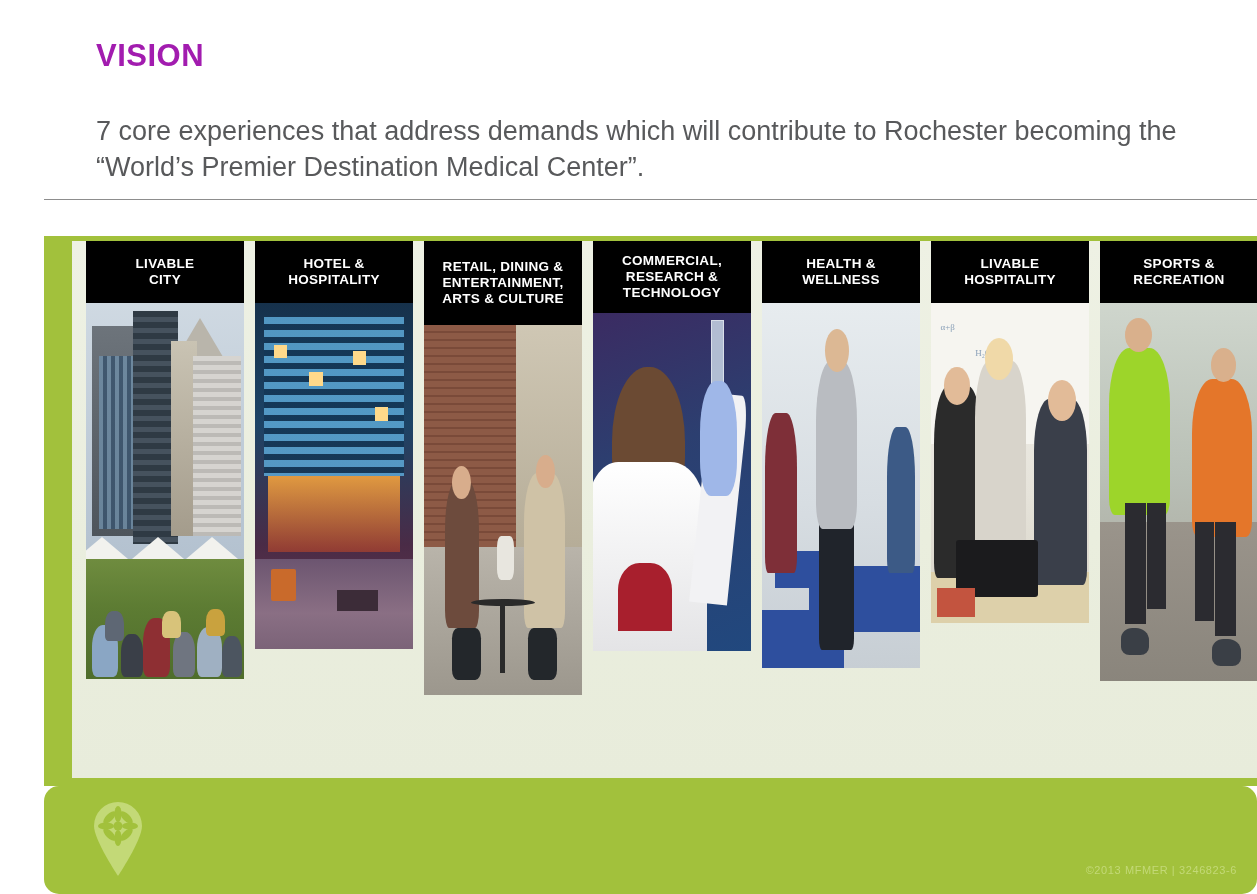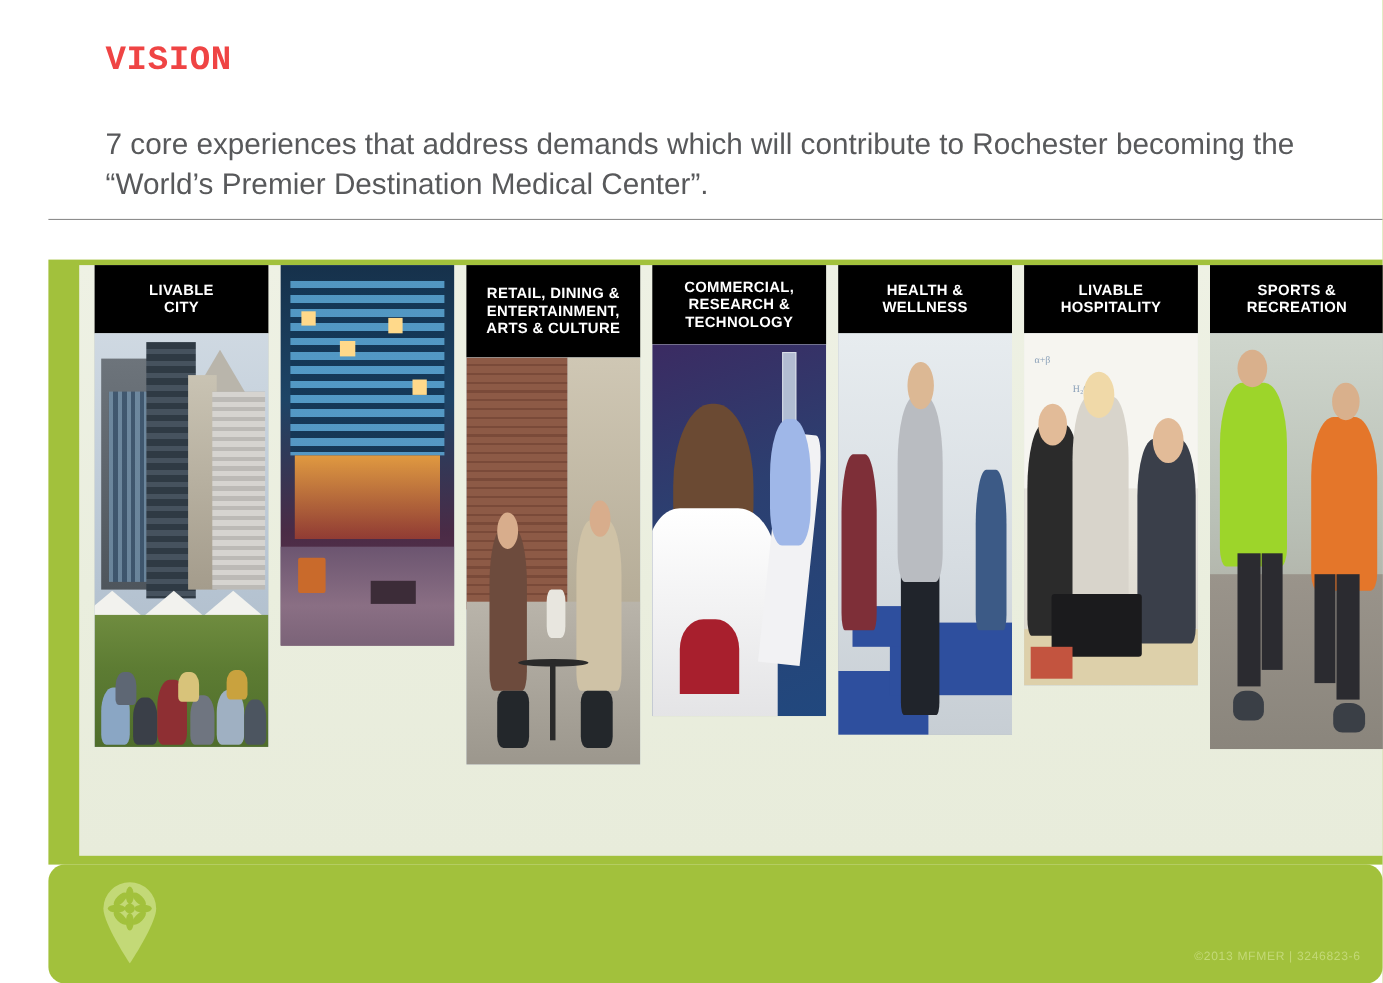--- a/index.html
+++ b/index.html
@@ -8,22 +8,21 @@
     background:#ffffff;
     font-family:"Liberation Sans", sans-serif;
     overflow:hidden;
     position:relative;
   }
 
   
   .slide-title{
     position:absolute;left:96px;top:38px;
     font-size:31px;font-weight:bold;letter-spacing:.5px;
-    color:#ef4444;
-    font-family:Liberation Mono, monospace;
+    color:#a21caf;
   }
   .slide-subtitle{
     position:absolute;left:96px;top:113px;width:1125px;
     font-size:27px;line-height:36px;color:#58595b;
     font-weight:normal;
   }
   .title-rule{
     position:absolute;left:44px;top:199px;width:1213px;height:1px;
     background:#8d8d8d;
   }
@@ -192,20 +191,26 @@
           <div class="c1-p" style="left:70%;width:16%;height:44%;background:#9fb0c2;"></div>
           <div class="c1-p" style="left:86%;width:13%;height:36%;background:#4c5560;"></div>
           <div class="c1-p" style="left:12%;bottom:34%;width:12%;height:26%;background:#5e6774;"></div>
           <div class="c1-p" style="left:48%;bottom:36%;width:12%;height:24%;background:#d8c37a;"></div>
           <div class="c1-p" style="left:76%;bottom:38%;width:12%;height:24%;background:#c9a23e;"></div>
         </div>
       </div>
     </div>
 
     <div class="col" style="left:183px;width:158px;">
+      <div class="col-header" style="height:62px;">
+        <div>
+          <div>HOTEL &amp;</div>
+          <div>HOSPITALITY</div>
+        </div>
+      </div>
       <div class="col-photo" style="height:346px;">
         <div class="c2-bg"></div>
         <div class="c2-bldg"></div>
         <div class="c2-win" style="left:12%;top:12%;width:8%;height:4%;"></div>
         <div class="c2-win" style="left:34%;top:20%;width:9%;height:4%;"></div>
         <div class="c2-win" style="left:62%;top:14%;width:8%;height:4%;"></div>
         <div class="c2-win" style="left:76%;top:30%;width:8%;height:4%;"></div>
         <div class="c2-glow"></div>
         <div class="c2-street"></div>
         <div style="position:absolute;left:10%;bottom:14%;width:16%;height:9%;background:#c96a2b;border-radius:2px;"></div>

